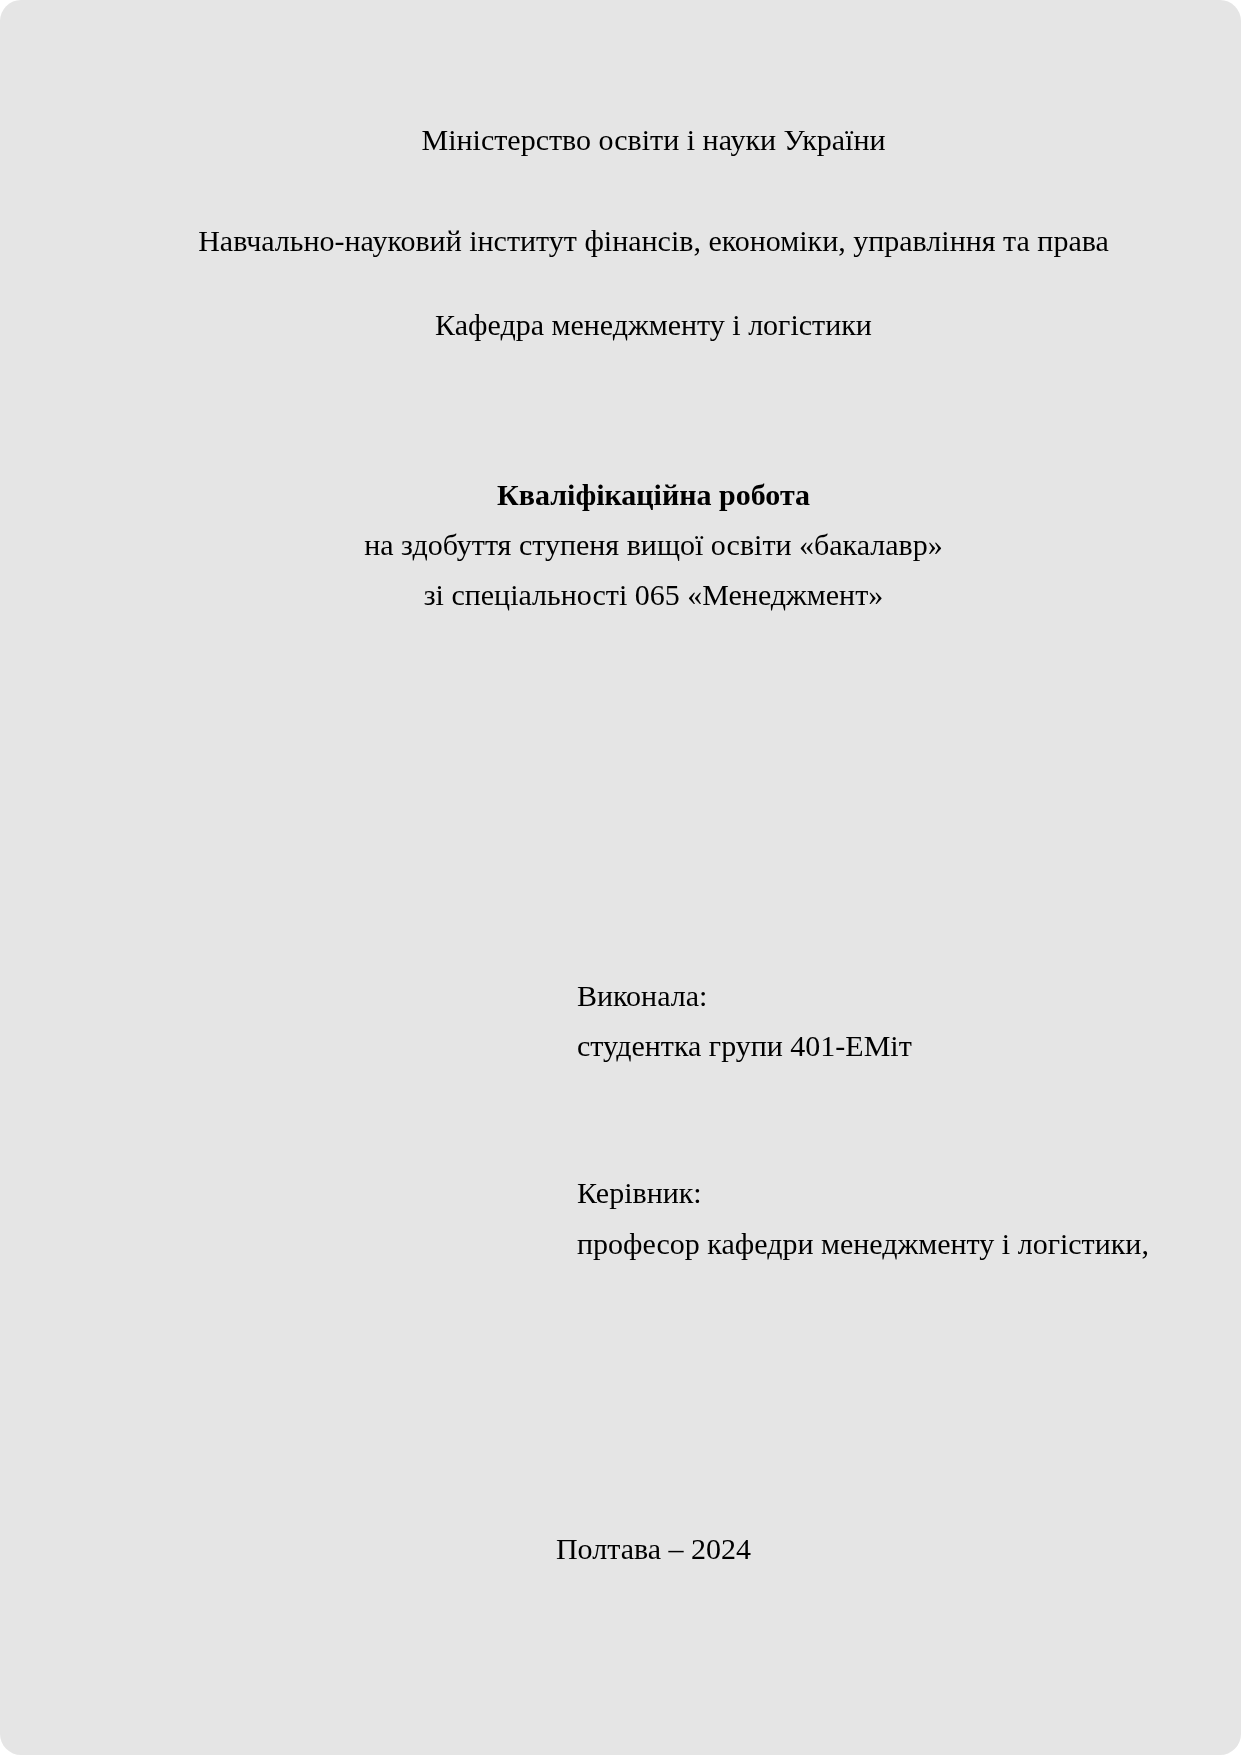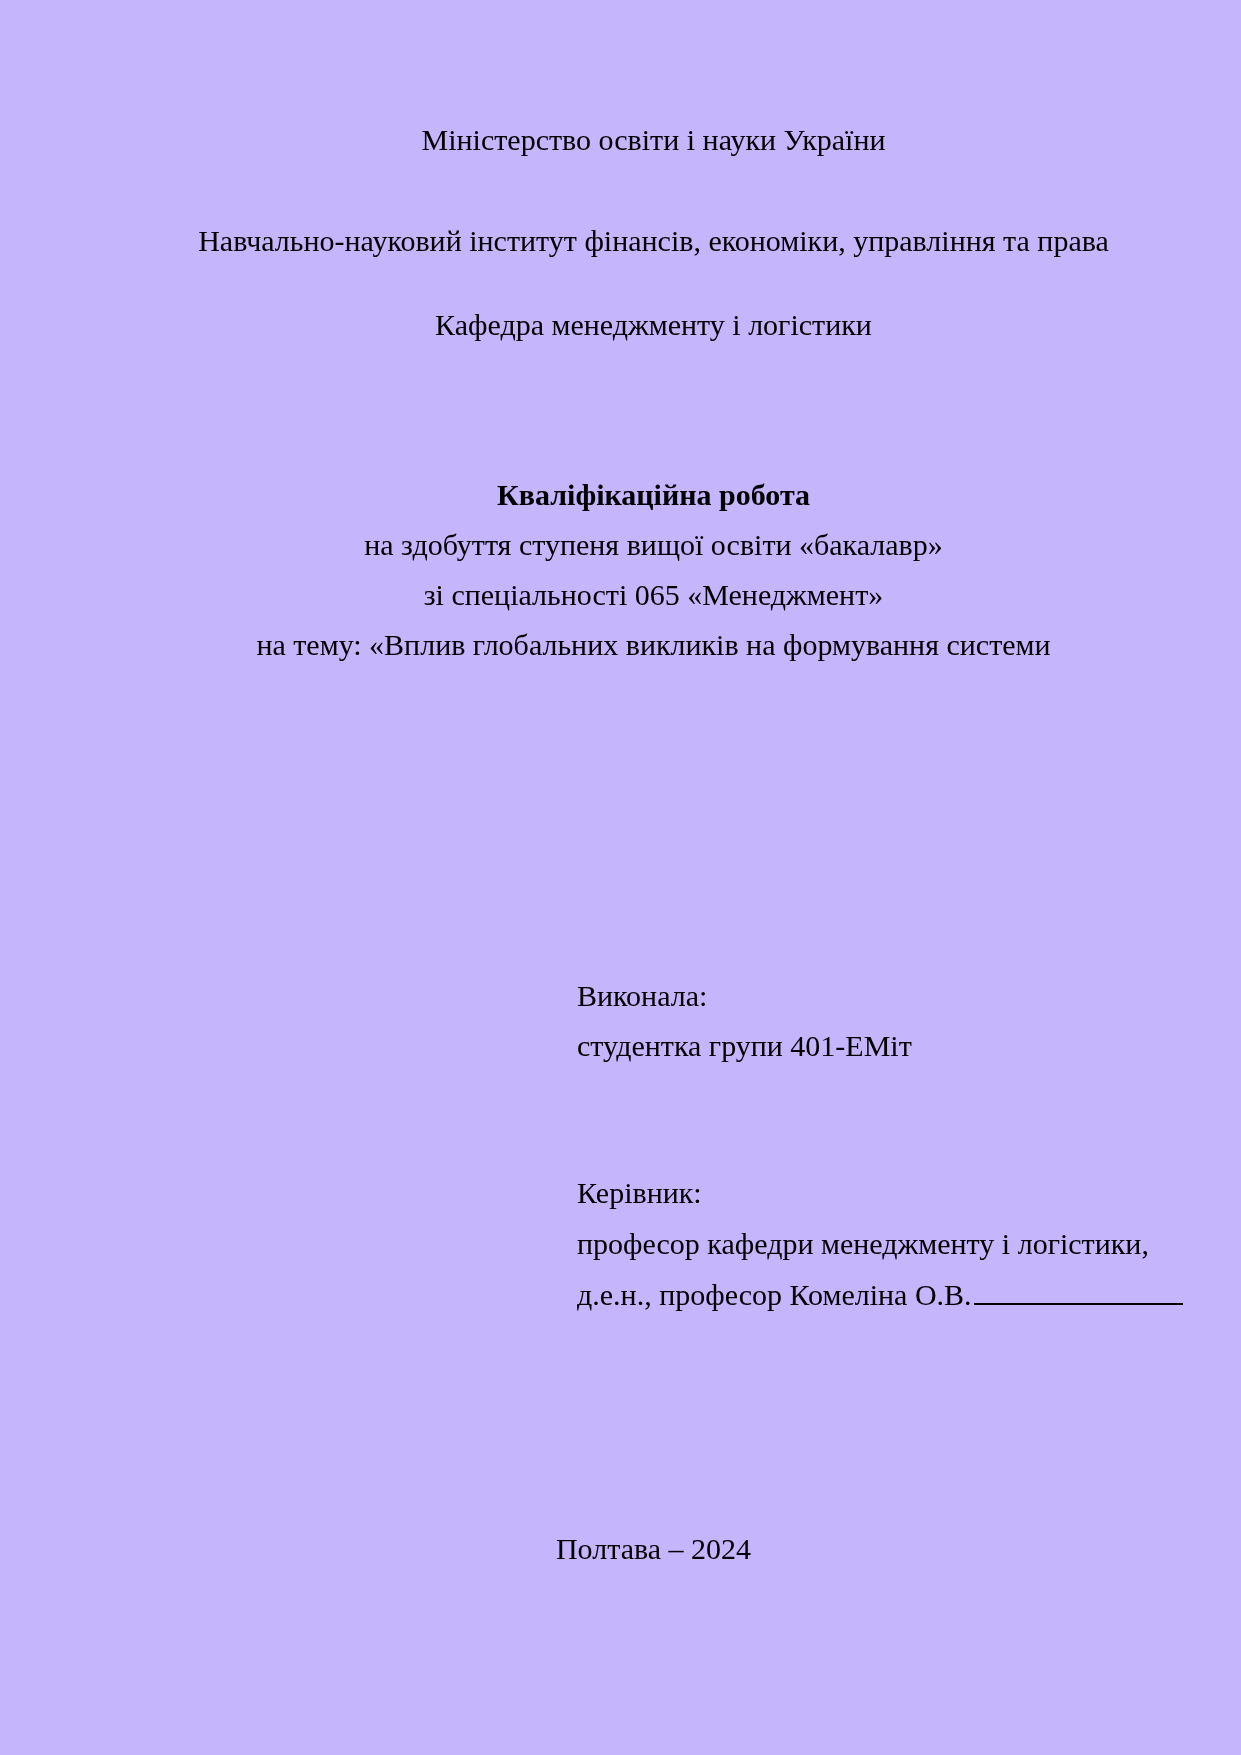--- a/index.html
+++ b/index.html
@@ -1,21 +1,22 @@
 <!DOCTYPE html>
 <html><head>
   <meta charset="utf-8">
   <style>
     html, body { margin: 0; padding: 0; background: #ffffff; }
     body { width: 1241px; height: 1755px; position: relative; overflow: hidden; }
     .page {
       position: absolute; left: 0; top: 0; width: 1241px; height: 1755px;
-      background: #c4b5fd; color: #000000;
+      background: #e5e5e5; color: #000000;
       font-family: "Liberation Serif", "DejaVu Serif", serif;
       font-size: 30px;
+      border-radius: 21px;
     }
     .line {
       position: absolute; height: 50px; line-height: 50px; white-space: nowrap;
     }
     .center { left: 177px; width: 953px; text-align: center; }
     .right-block { left: 577px; text-align: right; }
     .bold { font-weight: bold; }
     .sig-line {
       display: inline-block; width: 209px; height: 0;
       border-bottom: 2px solid #000; vertical-align: baseline; margin-left: 2px;
@@ -26,26 +27,22 @@
 
 <div class="page">
 
   <div class="line center" style="top:115px;">Міністерство освіти і науки України</div>
   <div class="line center" style="top:216px;">Навчально-науковий інститут фінансів, економіки, управління та права</div>
   <div class="line center" style="top:266px;margin-top:34px;">Кафедра менеджменту і логістики</div>
 
   <div class="line center bold" style="top:470px;">Кваліфікаційна робота</div>
   <div class="line center" style="top:520px;">на здобуття ступеня вищої освіти «бакалавр»</div>
   <div class="line center" style="top:570px;">зі спеціальності 065 «Менеджмент»</div>
-  <div class="line center" style="top:620px;">на тему: «Вплив глобальних викликів на формування системи</div>
 
   <div class="line right-block" style="top:971px;">Виконала:</div>
   <div class="line right-block" style="top:1021px;">студентка групи 401-ЕМіт</div>
 
   <div class="line right-block" style="top:1168px;">Керівник:</div>
   <div class="line right-block" style="top:1219px;">професор кафедри менеджменту і логістики,</div>
-  <div class="line right-block" style="top:1270px;">
-    <span>д.е.н., професор Комеліна О.В.</span><span class="sig-line"></span>
-  </div>
 
   <div class="line center" style="top:1524px;">Полтава – 2024</div>
 
 </div>
 
 </body></html>

